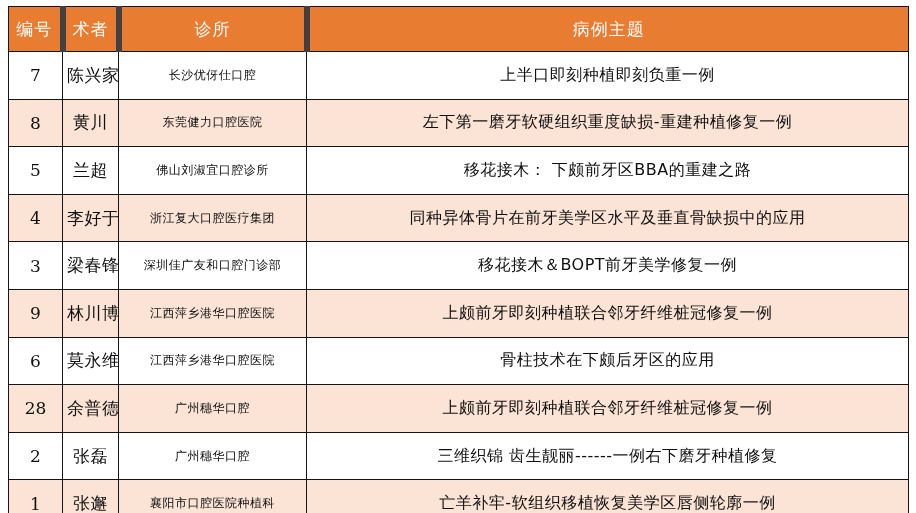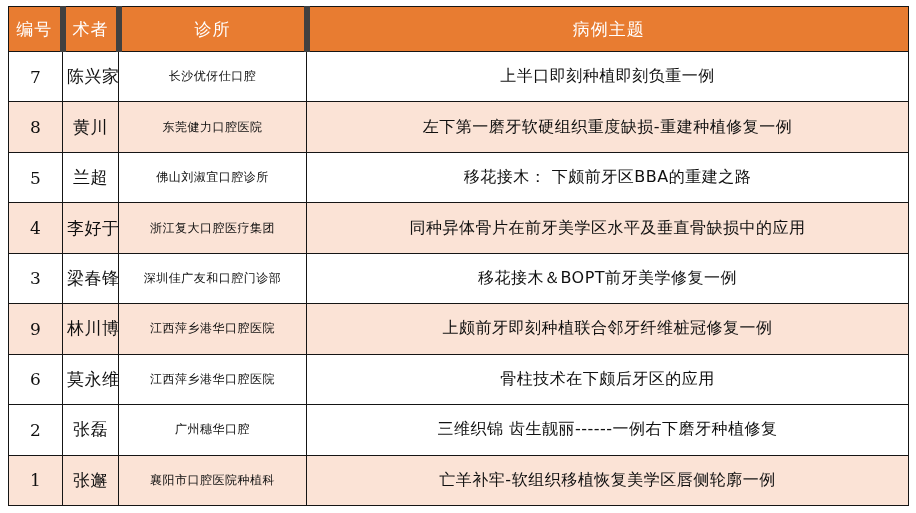--- a/index.html
+++ b/index.html
@@ -124,20 +124,26 @@
           <td class="cell-doc">林川博</td>
           <td class="cell-clin">江西萍乡港华口腔医院</td>
           <td class="cell-topic">上颇前牙即刻种植联合邻牙纤维桩冠修复一例</td>
         </tr>
         <tr class="row-white">
           <td class="cell-id">6</td>
           <td class="cell-doc">莫永维</td>
           <td class="cell-clin">江西萍乡港华口腔医院</td>
           <td class="cell-topic">骨柱技术在下颇后牙区的应用</td>
         </tr>
+        <tr class="row-peach">
+          <td class="cell-id">28</td>
+          <td class="cell-doc">余普德</td>
+          <td class="cell-clin">广州穗华口腔</td>
+          <td class="cell-topic">上颇前牙即刻种植联合邻牙纤维桩冠修复一例</td>
+        </tr>
         <tr class="row-white">
           <td class="cell-id">2</td>
           <td class="cell-doc">张磊</td>
           <td class="cell-clin">广州穗华口腔</td>
           <td class="cell-topic">三维织锦 齿生靓丽------一例右下磨牙种植修复</td>
         </tr>
         <tr class="row-peach">
           <td class="cell-id">1</td>
           <td class="cell-doc">张邂</td>
           <td class="cell-clin">襄阳市口腔医院种植科</td>

